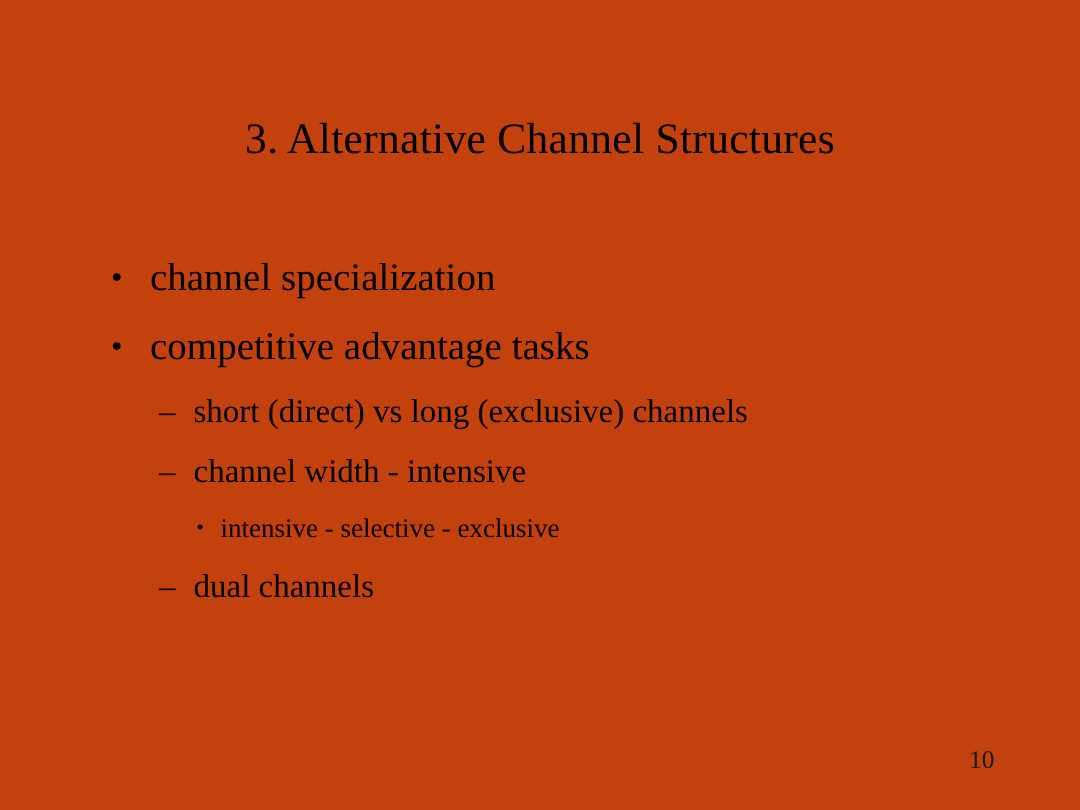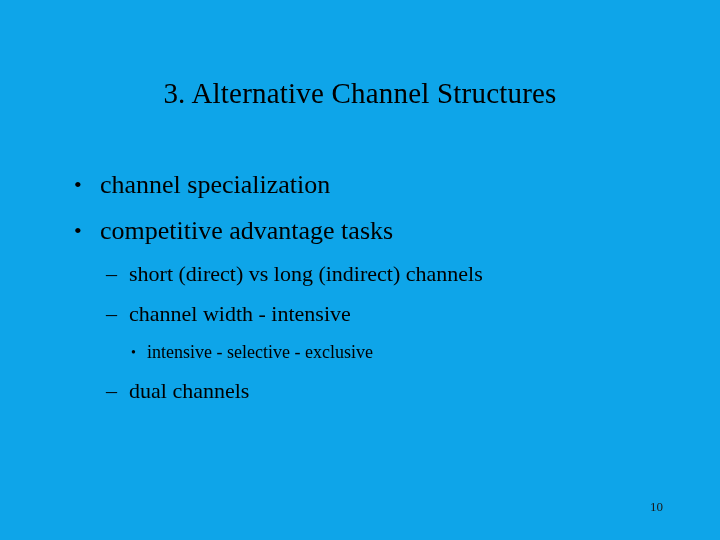--- a/index.html
+++ b/index.html
@@ -11,21 +11,21 @@
     height: 540px;
     background: #ffffff;
     font-family: "Liberation Serif", "DejaVu Serif", serif;
     color: #000000;
     overflow: hidden;
   }
   .slide {
     position: relative;
     width: 720px;
     height: 540px;
-    background: #0ea5e9;
+    background: #c2410c;
   }
 
   
   .slide-title {
     position: absolute;
     left: 0;
     top: 76px;
     width: 720px;
     text-align: center;
     font-size: 29px;
@@ -113,21 +113,21 @@
   
   .gap-before {
     margin-top: 0px;
   }
 
   
   .slide-number {
     position: absolute;
     right: 57px;
     top: 499px;
-    font-size: 13px;
+    font-size: 17px;
     line-height: 15px;
     color: #1a1a1a;
     text-align: center;
   }
 </style>
 </head>
 <body>
 
 <div class="slide">
 
@@ -137,21 +137,21 @@
 
     <div class="bullet-row lvl1">
       <span class="marker">•</span><span class="text">channel specialization</span>
     </div>
 
     <div class="bullet-row lvl1">
       <span class="marker">•</span><span class="text">competitive advantage tasks</span>
     </div>
 
     <div class="bullet-row lvl2">
-      <span class="marker">–</span><span class="text">short (direct) vs long (indirect) channels</span>
+      <span class="marker">–</span><span class="text">short (direct) vs long (exclusive) channels</span>
     </div>
 
     <div class="bullet-row lvl2">
       <span class="marker">–</span><span class="text">channel width - intensive</span>
     </div>
 
     <div class="bullet-row lvl3">
       <span class="marker">•</span><span class="text">intensive - selective - exclusive</span>
     </div>
 

